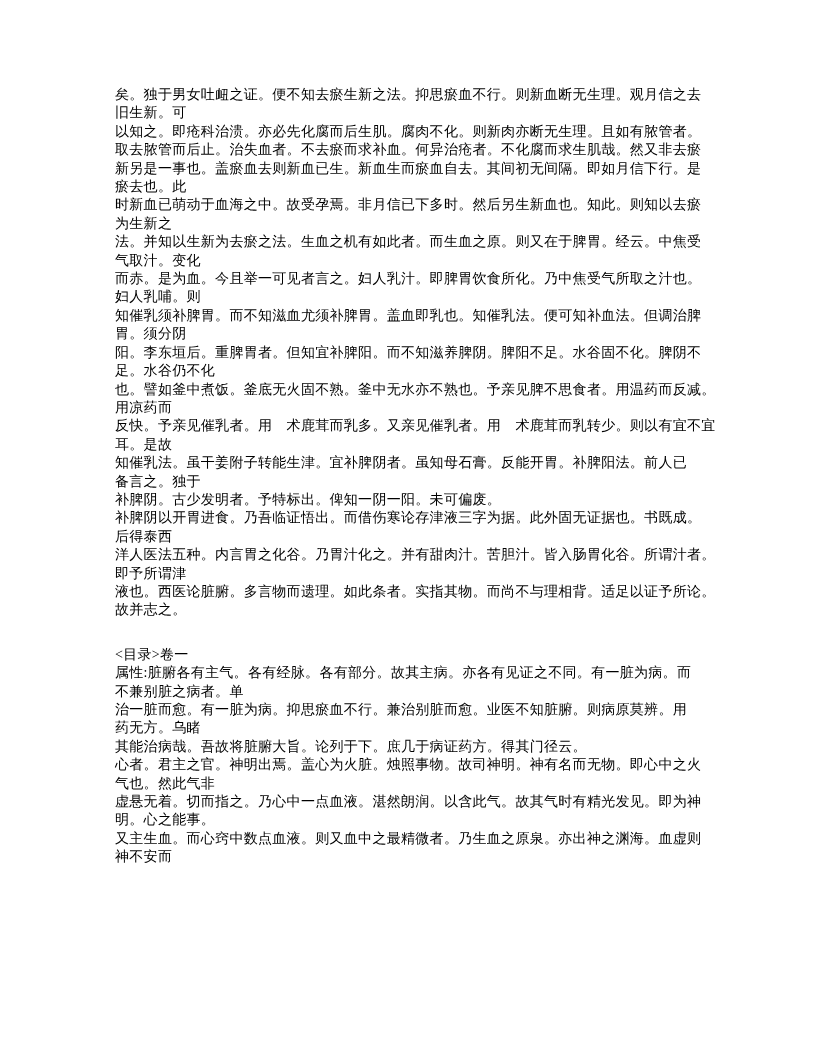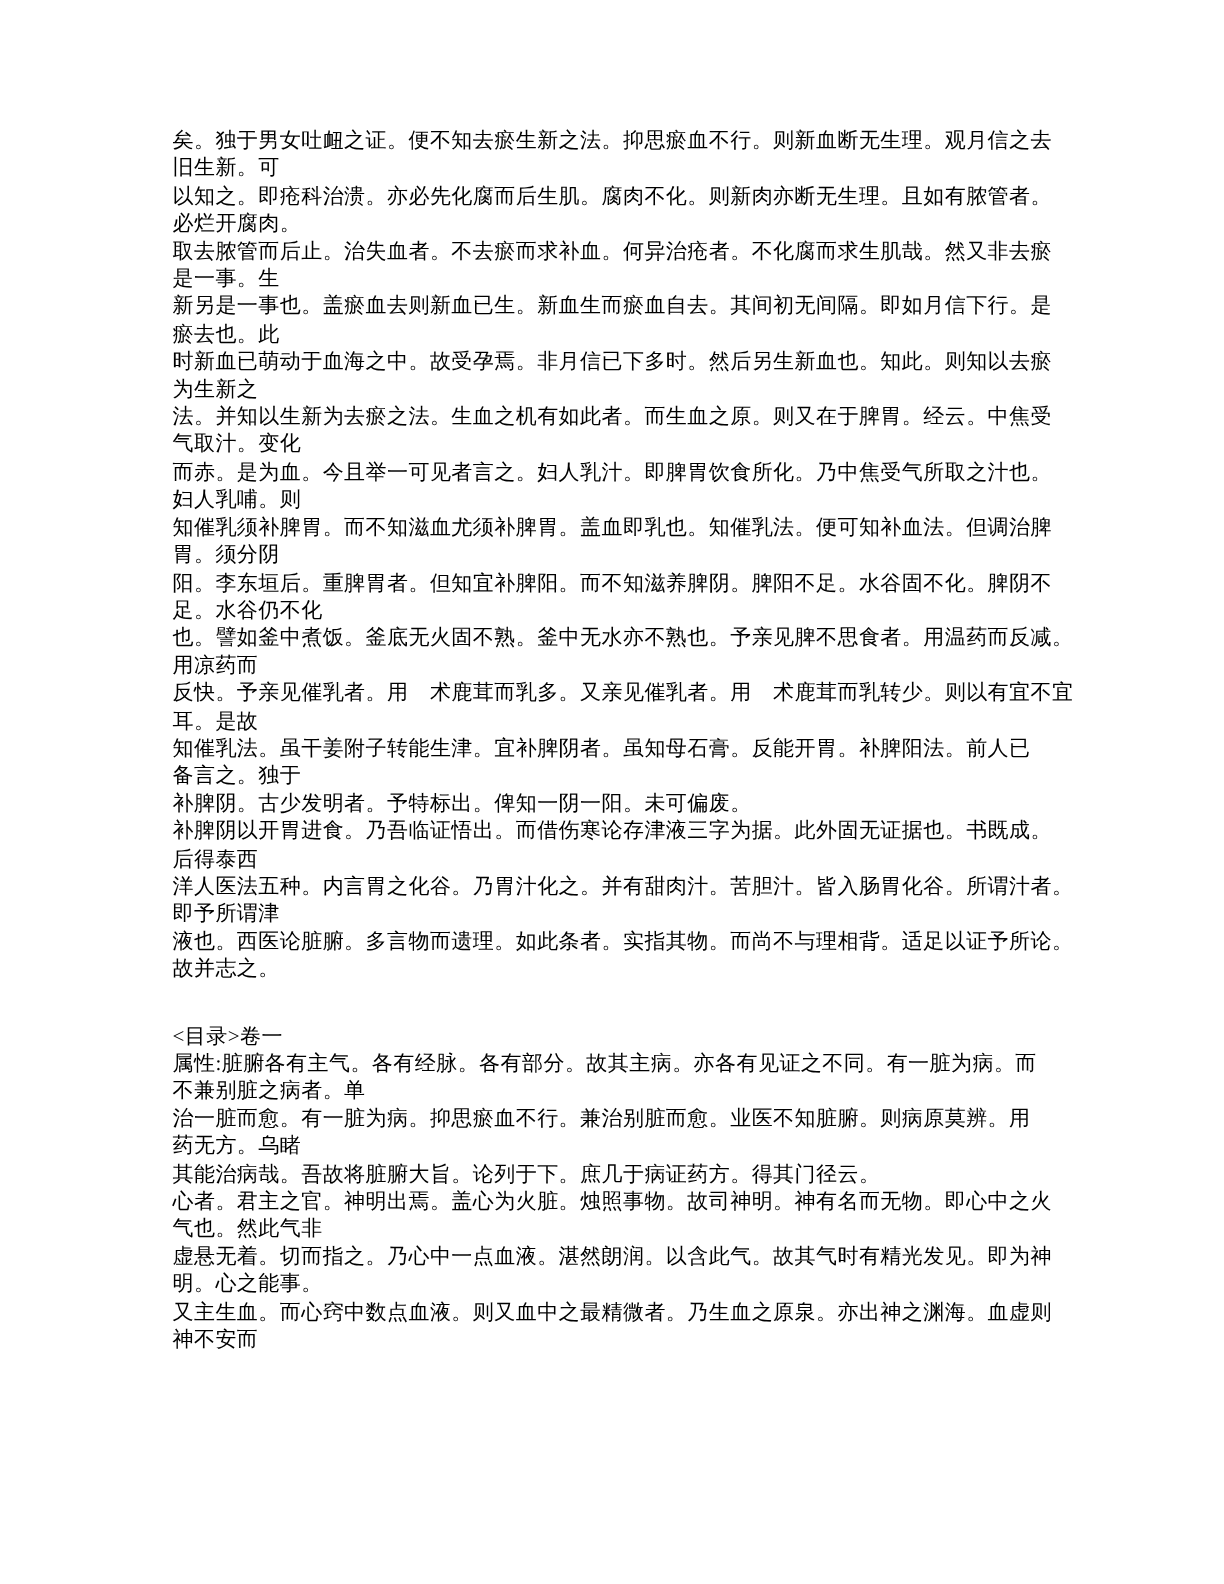--- a/index.html
+++ b/index.html
@@ -40,23 +40,21 @@
 </head>
 <body>
 
 <div class="page">
   <div class="text-area">
 
     <div class="block">
         <div class="line">矣。独于男女吐衄之证。便不知去瘀生新之法。抑思瘀血不行。则新血断无生理。观月信之去</div>
         <div class="line">旧生新。可</div>
         <div class="line">以知之。即疮科治溃。亦必先化腐而后生肌。腐肉不化。则新肉亦断无生理。且如有脓管者。</div>
-        <div class="line">必烂开腐肉。</div>
         <div class="line">取去脓管而后止。治失血者。不去瘀而求补血。何异治疮者。不化腐而求生肌哉。然又非去瘀</div>
-        <div class="line">是一事。生</div>
         <div class="line">新另是一事也。盖瘀血去则新血已生。新血生而瘀血自去。其间初无间隔。即如月信下行。是</div>
         <div class="line">瘀去也。此</div>
         <div class="line">时新血已萌动于血海之中。故受孕焉。非月信已下多时。然后另生新血也。知此。则知以去瘀</div>
         <div class="line">为生新之</div>
         <div class="line">法。并知以生新为去瘀之法。生血之机有如此者。而生血之原。则又在于脾胃。经云。中焦受</div>
         <div class="line">气取汁。变化</div>
         <div class="line">而赤。是为血。今且举一可见者言之。妇人乳汁。即脾胃饮食所化。乃中焦受气所取之汁也。</div>
         <div class="line">妇人乳哺。则</div>
         <div class="line">知催乳须补脾胃。而不知滋血尤须补脾胃。盖血即乳也。知催乳法。便可知补血法。但调治脾</div>
         <div class="line">胃。须分阴</div>

